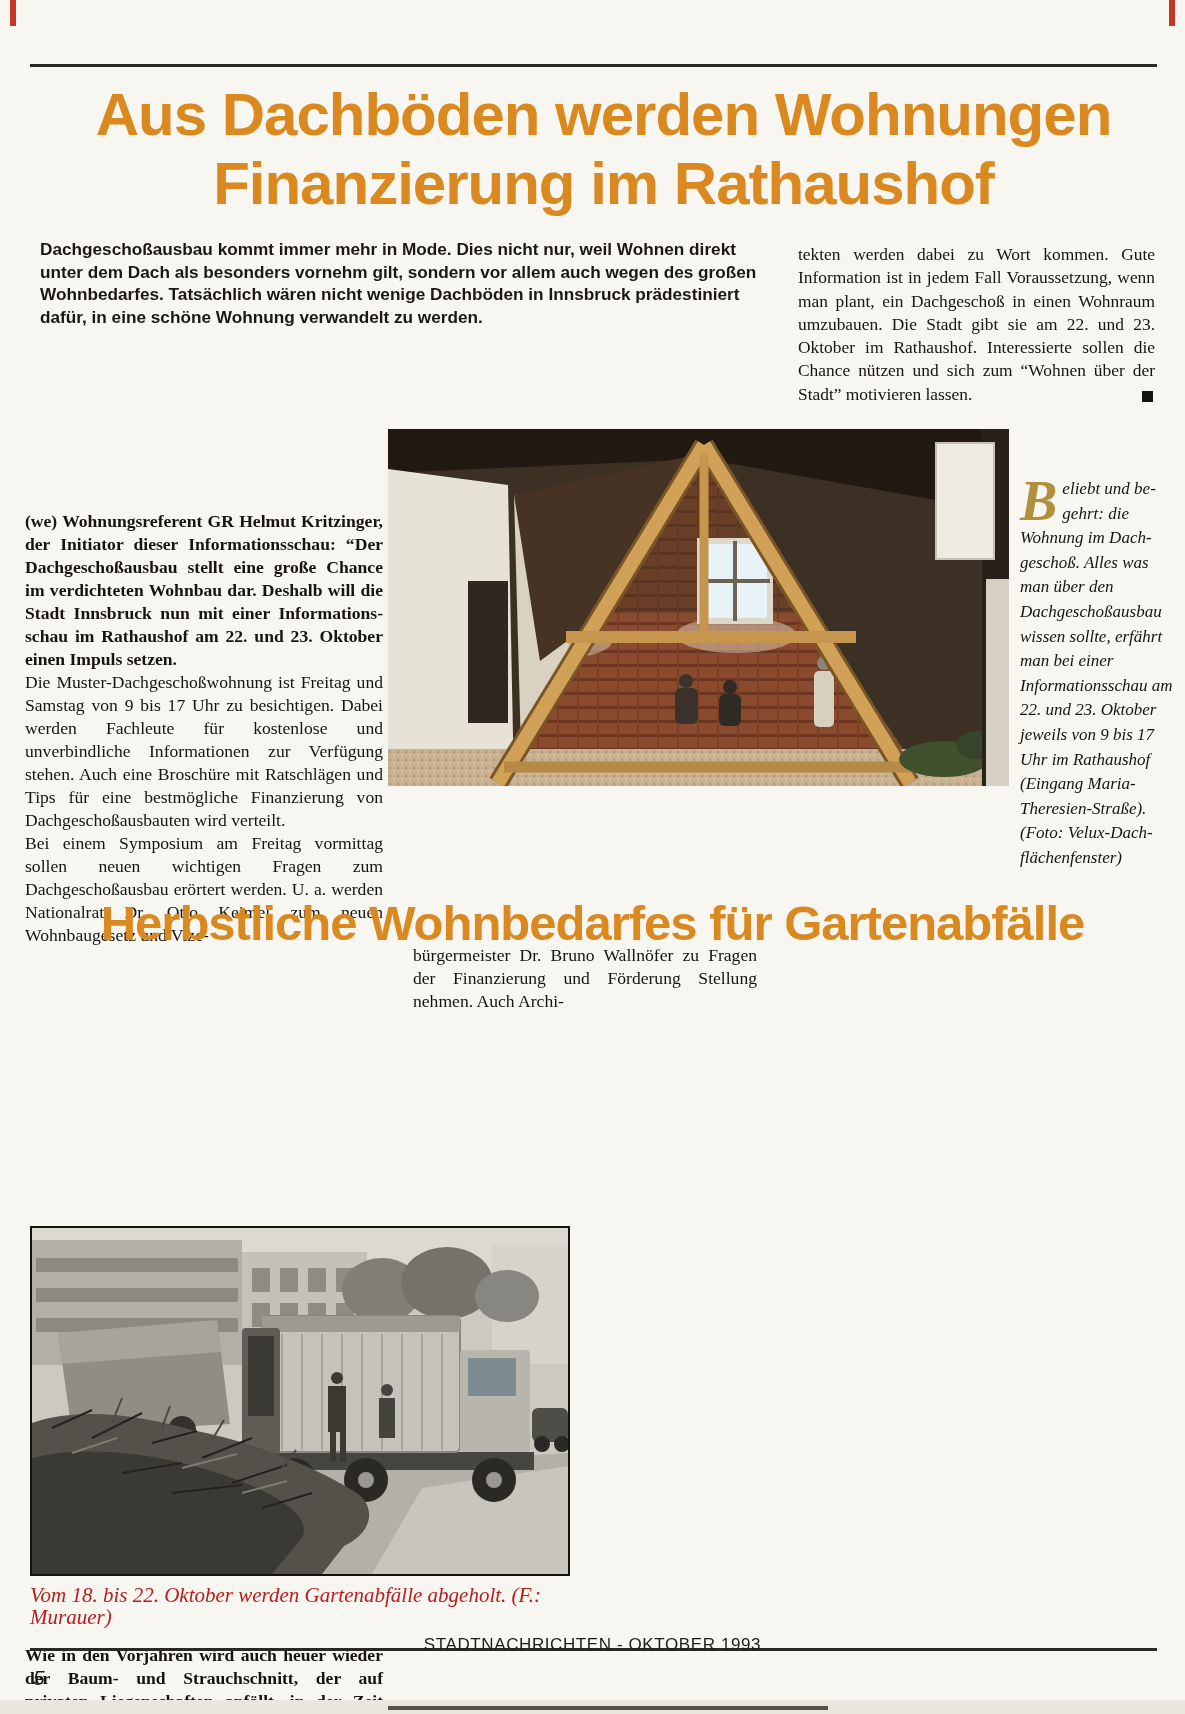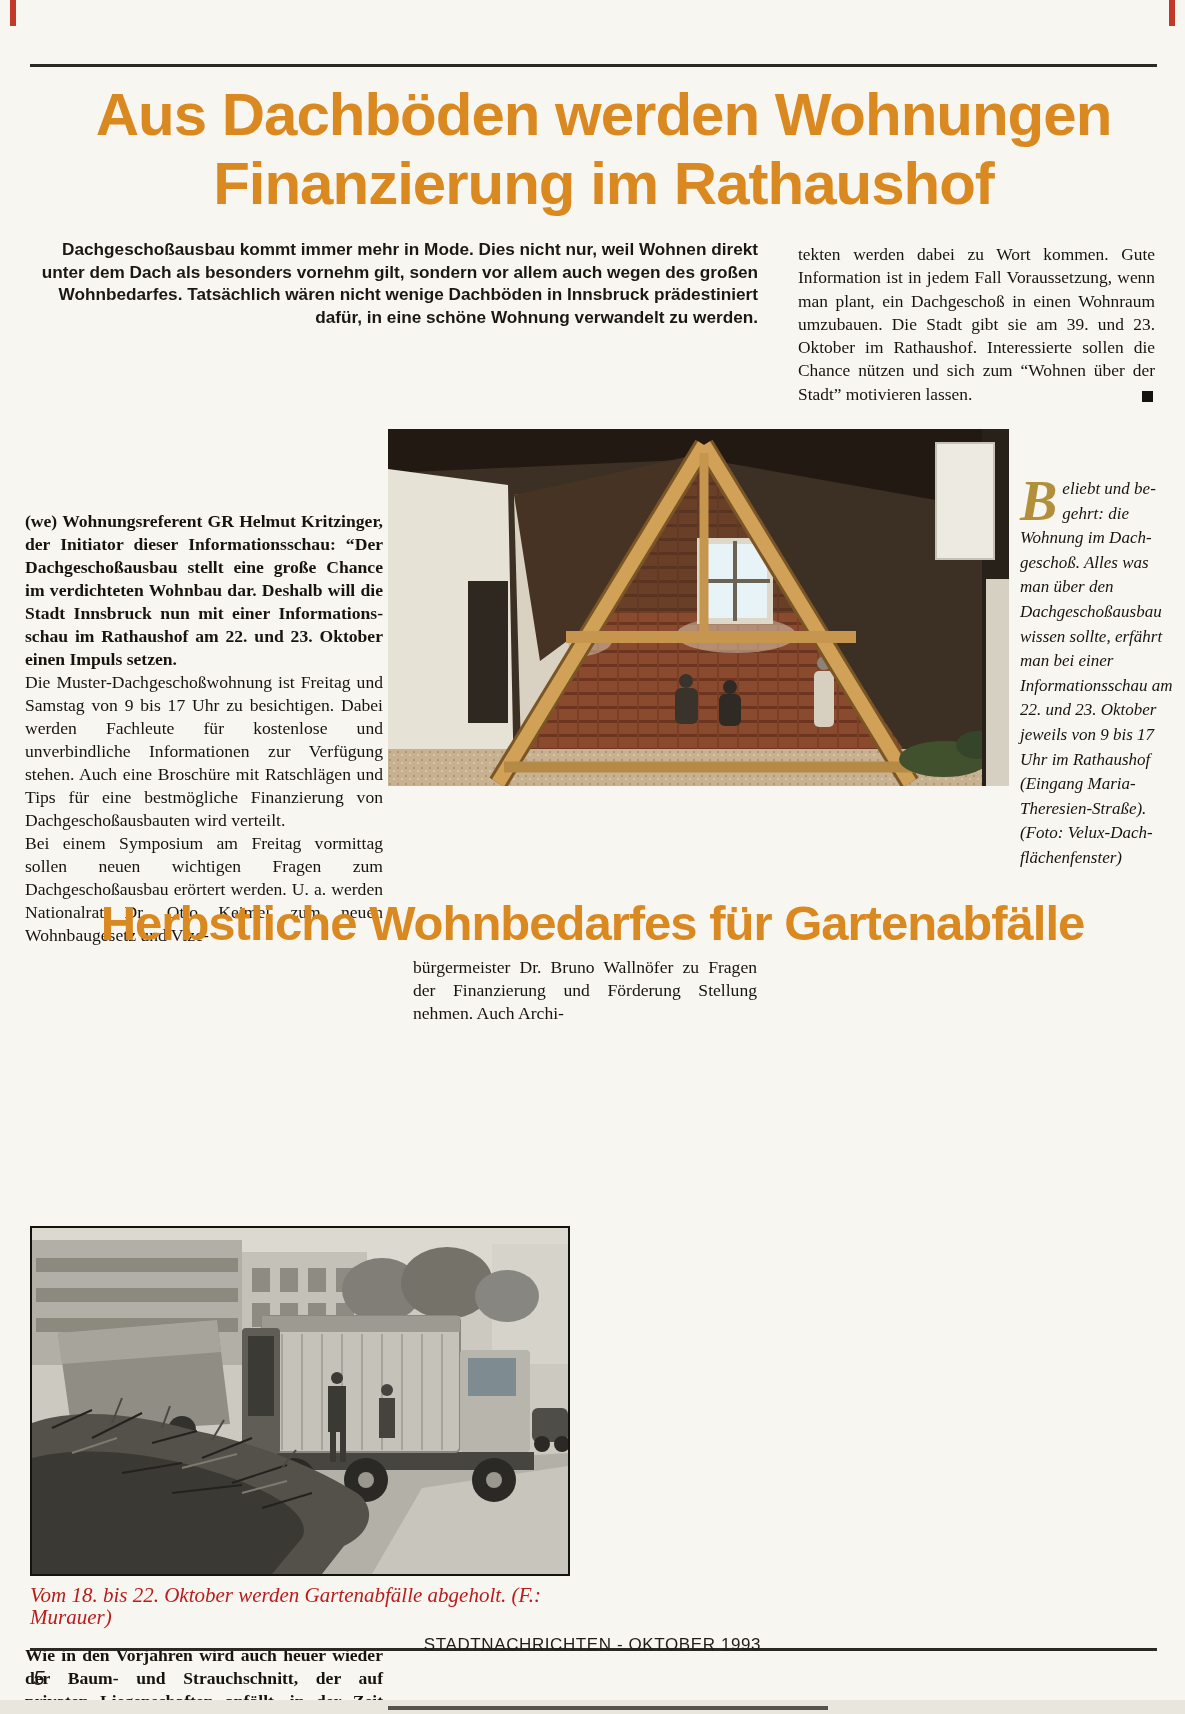--- a/index.html
+++ b/index.html
@@ -6,21 +6,21 @@
   .page{position:relative;width:1185px;height:1714px;background:#f8f6f0;overflow:hidden;
         font-family:"Liberation Serif",serif;color:#17140f;}
   .abs{position:absolute;}
   .rule{background:#2b2926;height:3px;}
   .cropmark{background:#c2392a;width:6px;height:26px;}
   .headline{font-family:"Liberation Sans",sans-serif;font-weight:bold;color:#d9891f;
             text-align:center;letter-spacing:-1px;width:1185px;}
   .h1line{font-size:60px;line-height:69px;}
   .h2line{font-size:49px;line-height:56px;}
   .lead{font-family:"Liberation Sans",sans-serif;font-weight:bold;font-size:17.2px;
-        line-height:22.6px;text-align:right;color:#1b1813;}
+        line-height:22.6px;text-align:left;color:#1b1813;}
   .serif-col{text-align:justify;font-size:17.6px;line-height:23px;position:relative;}
   .serif-col p{margin:0;}
   .serif-col .b{font-weight:bold;}
   .sm{font-size:17.4px;line-height:23.3px;}
   .endsq{position:absolute;right:2px;bottom:4px;width:11px;height:11px;background:#15130f;}
   .caption-side{font-style:italic;font-size:17px;line-height:24.6px;text-align:left;}
   .dropcap{float:left;font-size:56px;line-height:42px;font-weight:bold;font-style:italic;
            color:#b28f3a;margin:3px 5px 0 0;font-family:"Liberation Serif",serif;}
   .photo-caption{font-style:italic;font-size:21px;line-height:22px;color:#b91c1c;}
   .photo1{overflow:hidden;}
@@ -43,31 +43,31 @@
   <div class="abs rule" style="left:30px;top:64px;width:1127px;"></div>
 
   <div class="abs headline" style="top:80px;padding-left:11px;">
     <div class="h1line">Aus Dachböden werden Wohnungen</div>
     <div class="h1line">Finanzierung im Rathaushof</div>
   </div>
 
   <div class="abs lead" style="left:40px;top:238px;width:718px;">Dachgeschoßausbau kommt immer mehr in Mode. Dies nicht nur, weil Wohnen direkt unter dem Dach als besonders vornehm gilt, sondern vor allem auch wegen des großen Wohnbedarfes. Tatsächlich wären nicht wenige Dachböden in Innsbruck prädestiniert dafür, in eine schöne Wohnung verwandelt zu werden.</div>
 
   <div class="abs serif-col sm" style="left:798px;top:243px;width:357px;">
-      <p><span>tekten werden dabei zu Wort kommen. Gute Information ist in jedem Fall Voraus­setzung, wenn man plant, ein Dachge­schoß in einen Wohnraum umzubauen. Die Stadt gibt sie am 39. und 23. Oktober im Rathaushof. Interessierte sollen die Chance nützen und sich zum “Wohnen über der Stadt” motivieren lassen.</span></p>
+      <p><span>tekten werden dabei zu Wort kommen. Gute Information ist in jedem Fall Voraus­setzung, wenn man plant, ein Dachge­schoß in einen Wohnraum umzubauen. Die Stadt gibt sie am 22. und 23. Oktober im Rathaushof. Interessierte sollen die Chance nützen und sich zum “Wohnen über der Stadt” motivieren lassen.</span></p>
       <span class="endsq"></span>
     </div>
 
   <div class="abs serif-col" style="left:25px;top:347px;width:358px;">
       <p><span class="b">(we) Wohnungsreferent GR Helmut Kritzinger, der Initiator dieser Informa­tionsschau: “Der Dachgeschoßausbau stellt eine große Chance im verdichteten Wohnbau dar. Deshalb will die Stadt Innsbruck nun mit einer Informations­schau im Rathaushof am 22. und 23. Oktober einen Impuls setzen.</span></p>
       <p><span>Die Muster-Dachgeschoßwohnung ist Freitag und Samstag von 9 bis 17 Uhr zu besichtigen. Dabei werden Fachleute für kostenlose und unverbindliche Informatio­nen zur Verfügung stehen. Auch eine Bro­schüre mit Ratschlägen und Tips für eine bestmögliche Finanzierung von Dachge­schoßausbauten wird verteilt.</span></p>
       <p><span>Bei einem Symposium am Freitag vormit­tag sollen neuen wichtigen Fragen zum Dachgeschoßausbau erörtert werden. U. a. werden Nationalrat Dr. Otto Keimel zum neuen Wohnbaugesetz und Vize-</span></p>
     </div>
 
-  <div class="abs serif-col" style="left:413px;top:356px;width:344px;">
+  <div class="abs serif-col" style="left:413px;top:344px;width:344px;">
       <p><span>bürgermeister Dr. Bruno Wallnöfer zu Fragen der Finanzierung und För­derung Stellung nehmen. Auch Archi-</span></p>
     </div>
 
   <div class="abs photo1" style="left:388px;top:429px;width:621px;height:357px;">
     <svg viewBox="0 0 621 357" width="621" height="357" preserveAspectRatio="none">
       <defs>
         <clipPath id="tri">
             <polygon points="316,24 526,336 116,336"></polygon>
           </clipPath>
         <pattern id="tiles" width="20" height="14" patternUnits="userSpaceOnUse">

